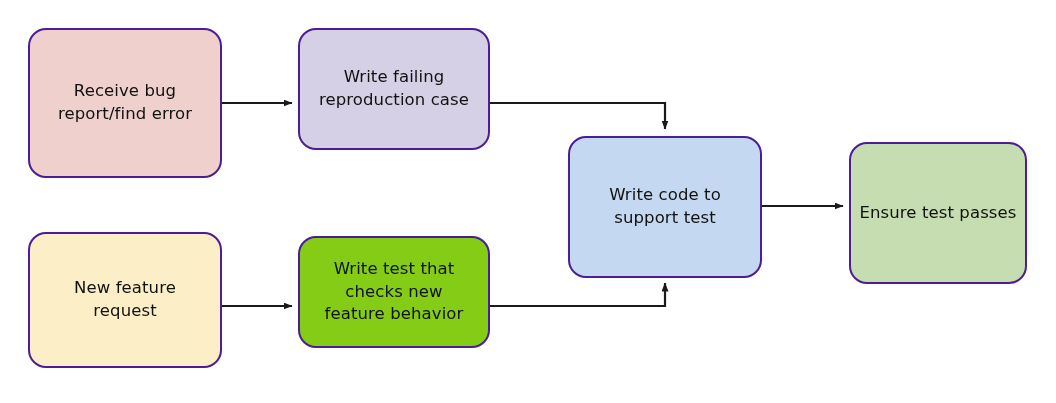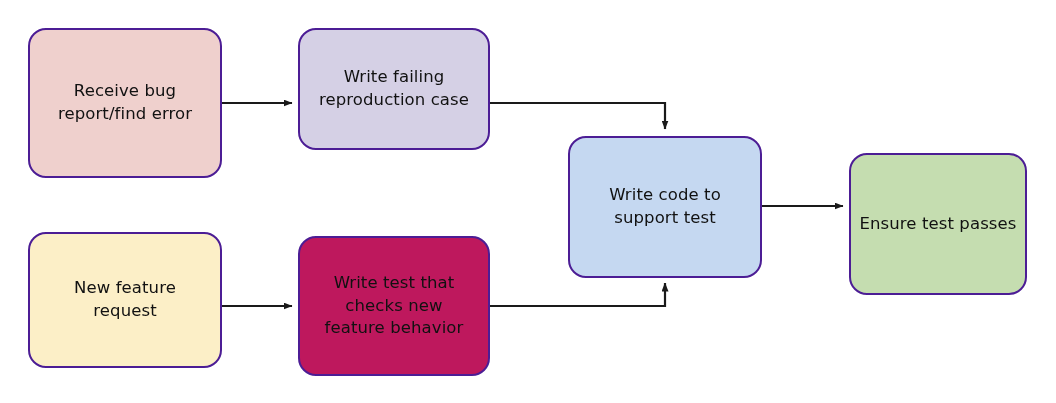--- a/index.html
+++ b/index.html
@@ -74,28 +74,28 @@
   <div class="node" style="left:298px; top:28px; width:192px; height:122px; background:#d5d0e5;">
     <span class="node-label">Write failing
 reproduction case</span>
   </div>
 
   <div class="node" style="left:28px; top:232px; width:194px; height:136px; background:#fcefc7;">
     <span class="node-label">New feature
 request</span>
   </div>
 
-  <div class="node" style="left:298px; top:236px; width:192px; height:140px; background:#be185d;">
+  <div class="node" style="left:298px; top:236px; width:192px; height:112px; background:#84cc16;">
     <span class="node-label">Write test that
 checks new
 feature behavior</span>
   </div>
 
   <div class="node" style="left:568px; top:136px; width:194px; height:142px; background:#c5d8f1;">
     <span class="node-label">Write code to
 support test</span>
   </div>
 
-  <div class="node" style="left:849px; top:153px; width:178px; height:142px; background:#c5ddb0;">
+  <div class="node" style="left:849px; top:142px; width:178px; height:142px; background:#c5ddb0;">
     <span class="node-label">Ensure test passes</span>
   </div>
 
 </div>
 
 </body></html>

